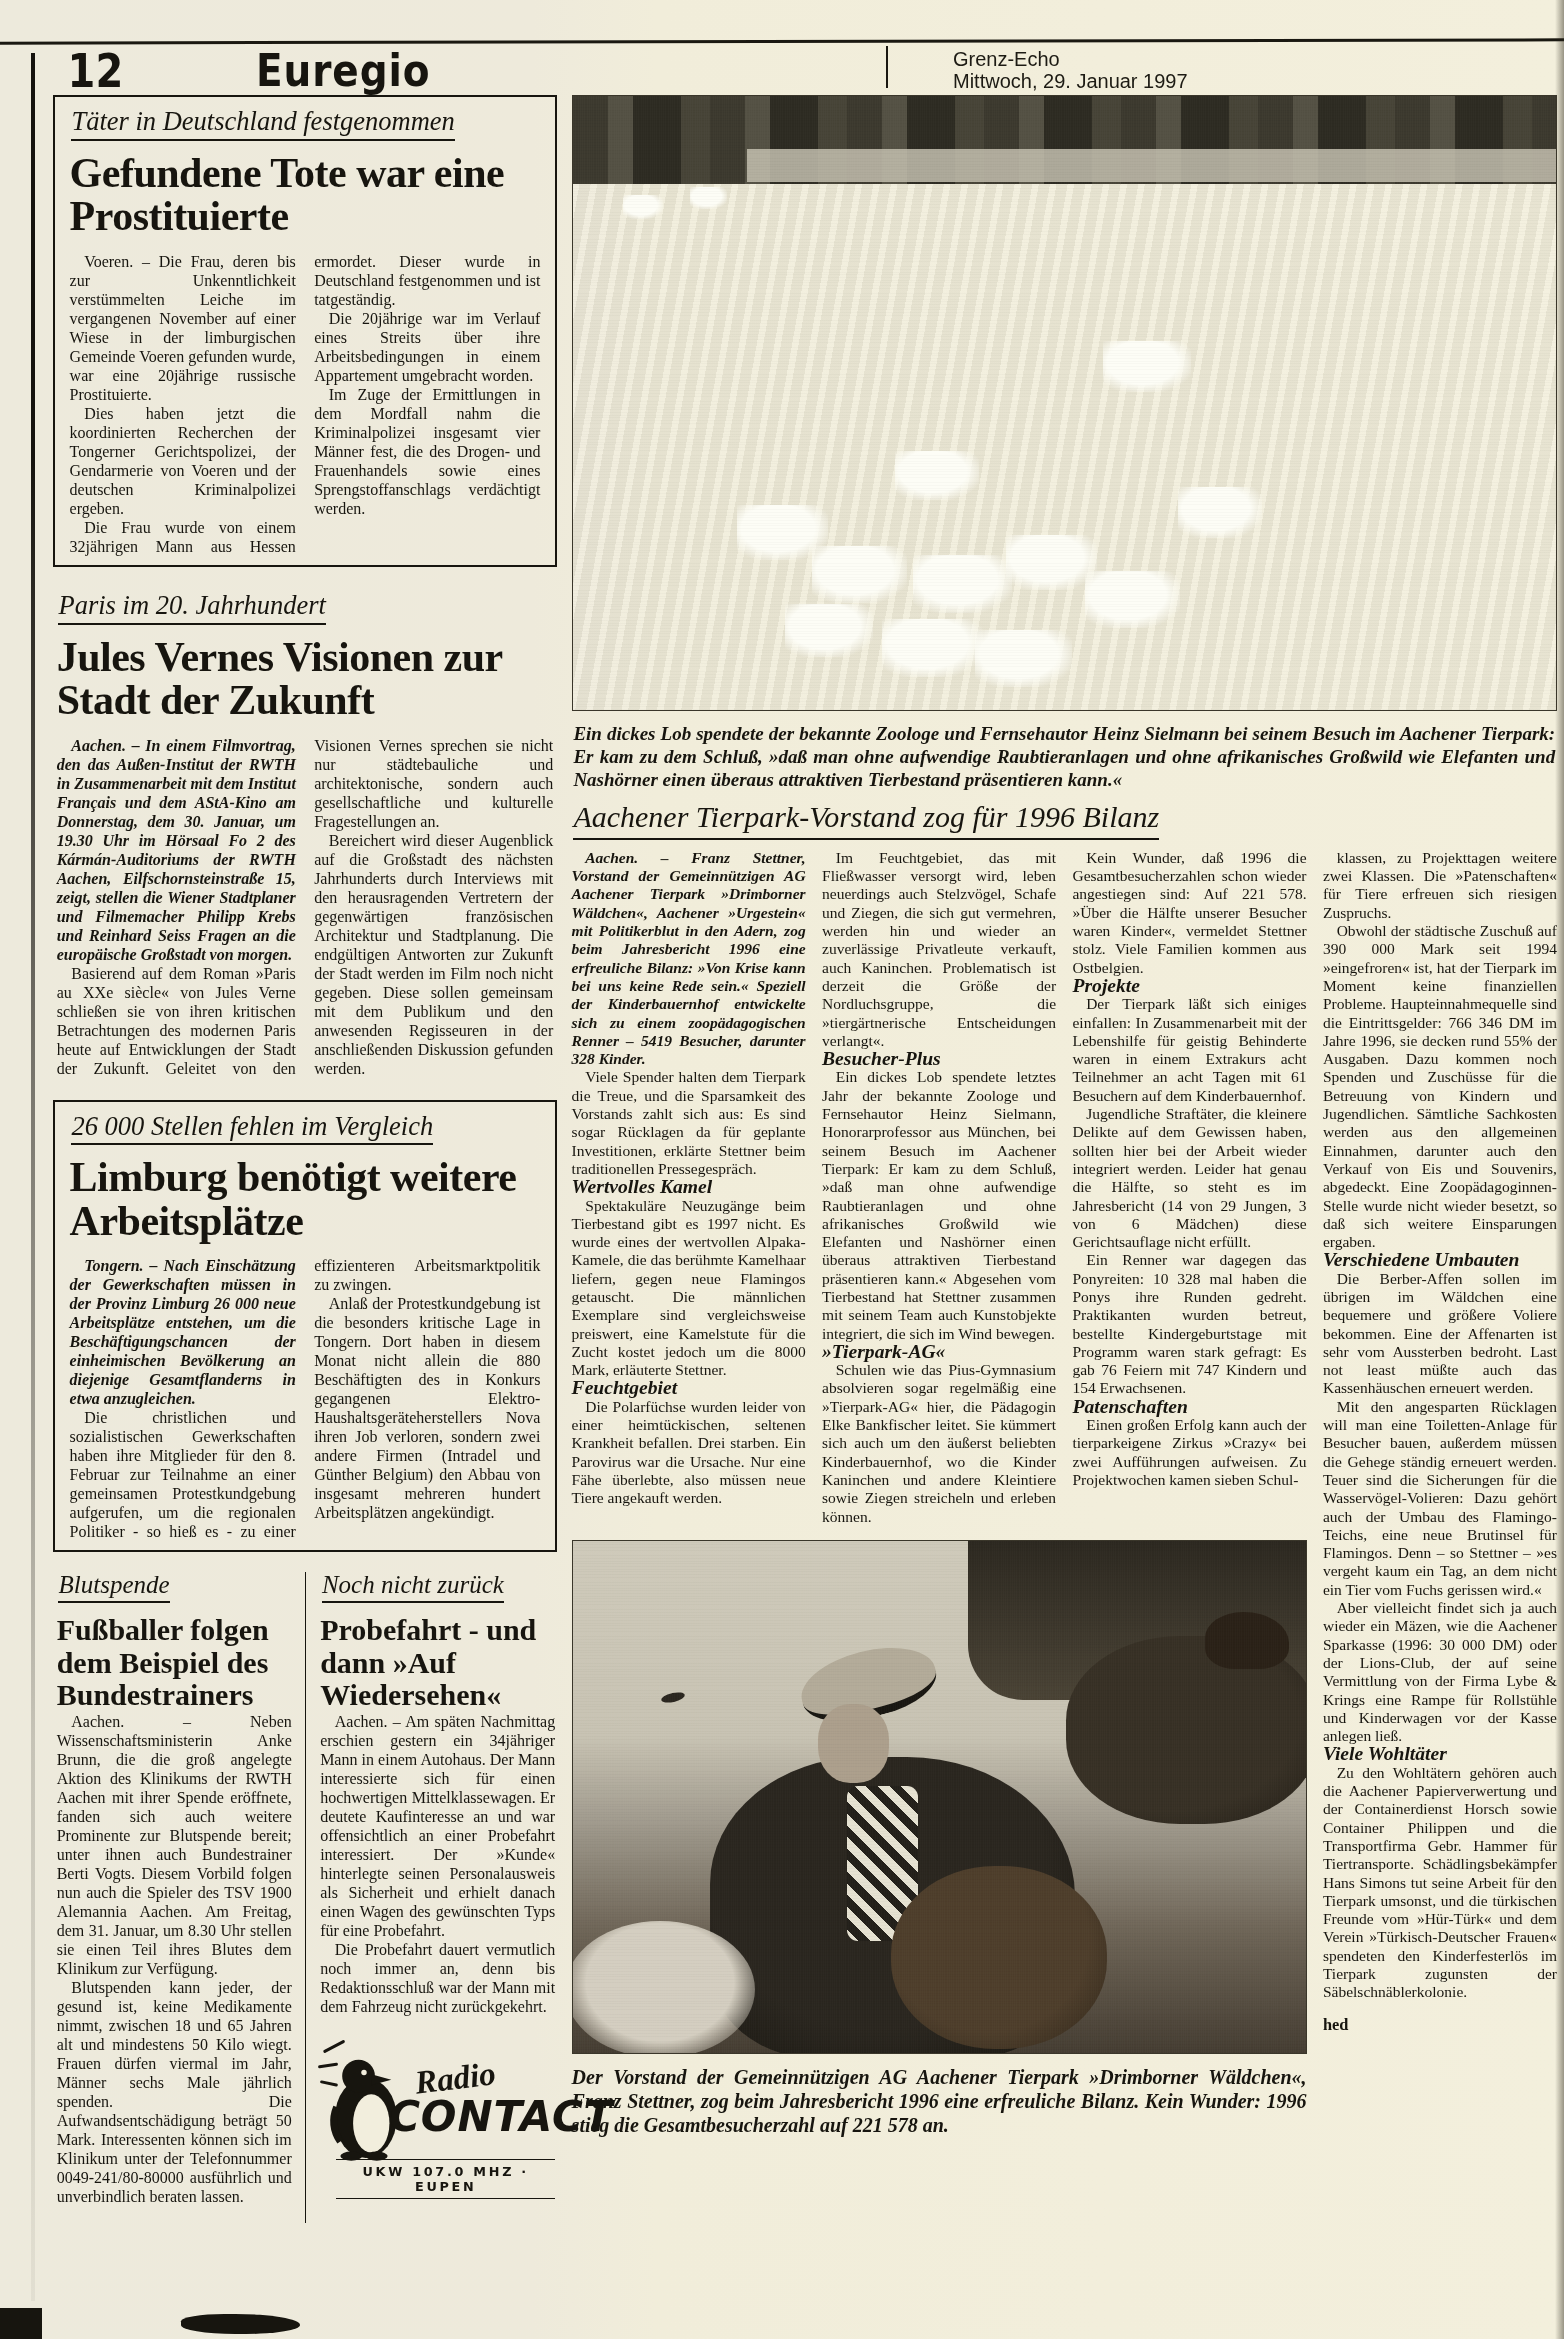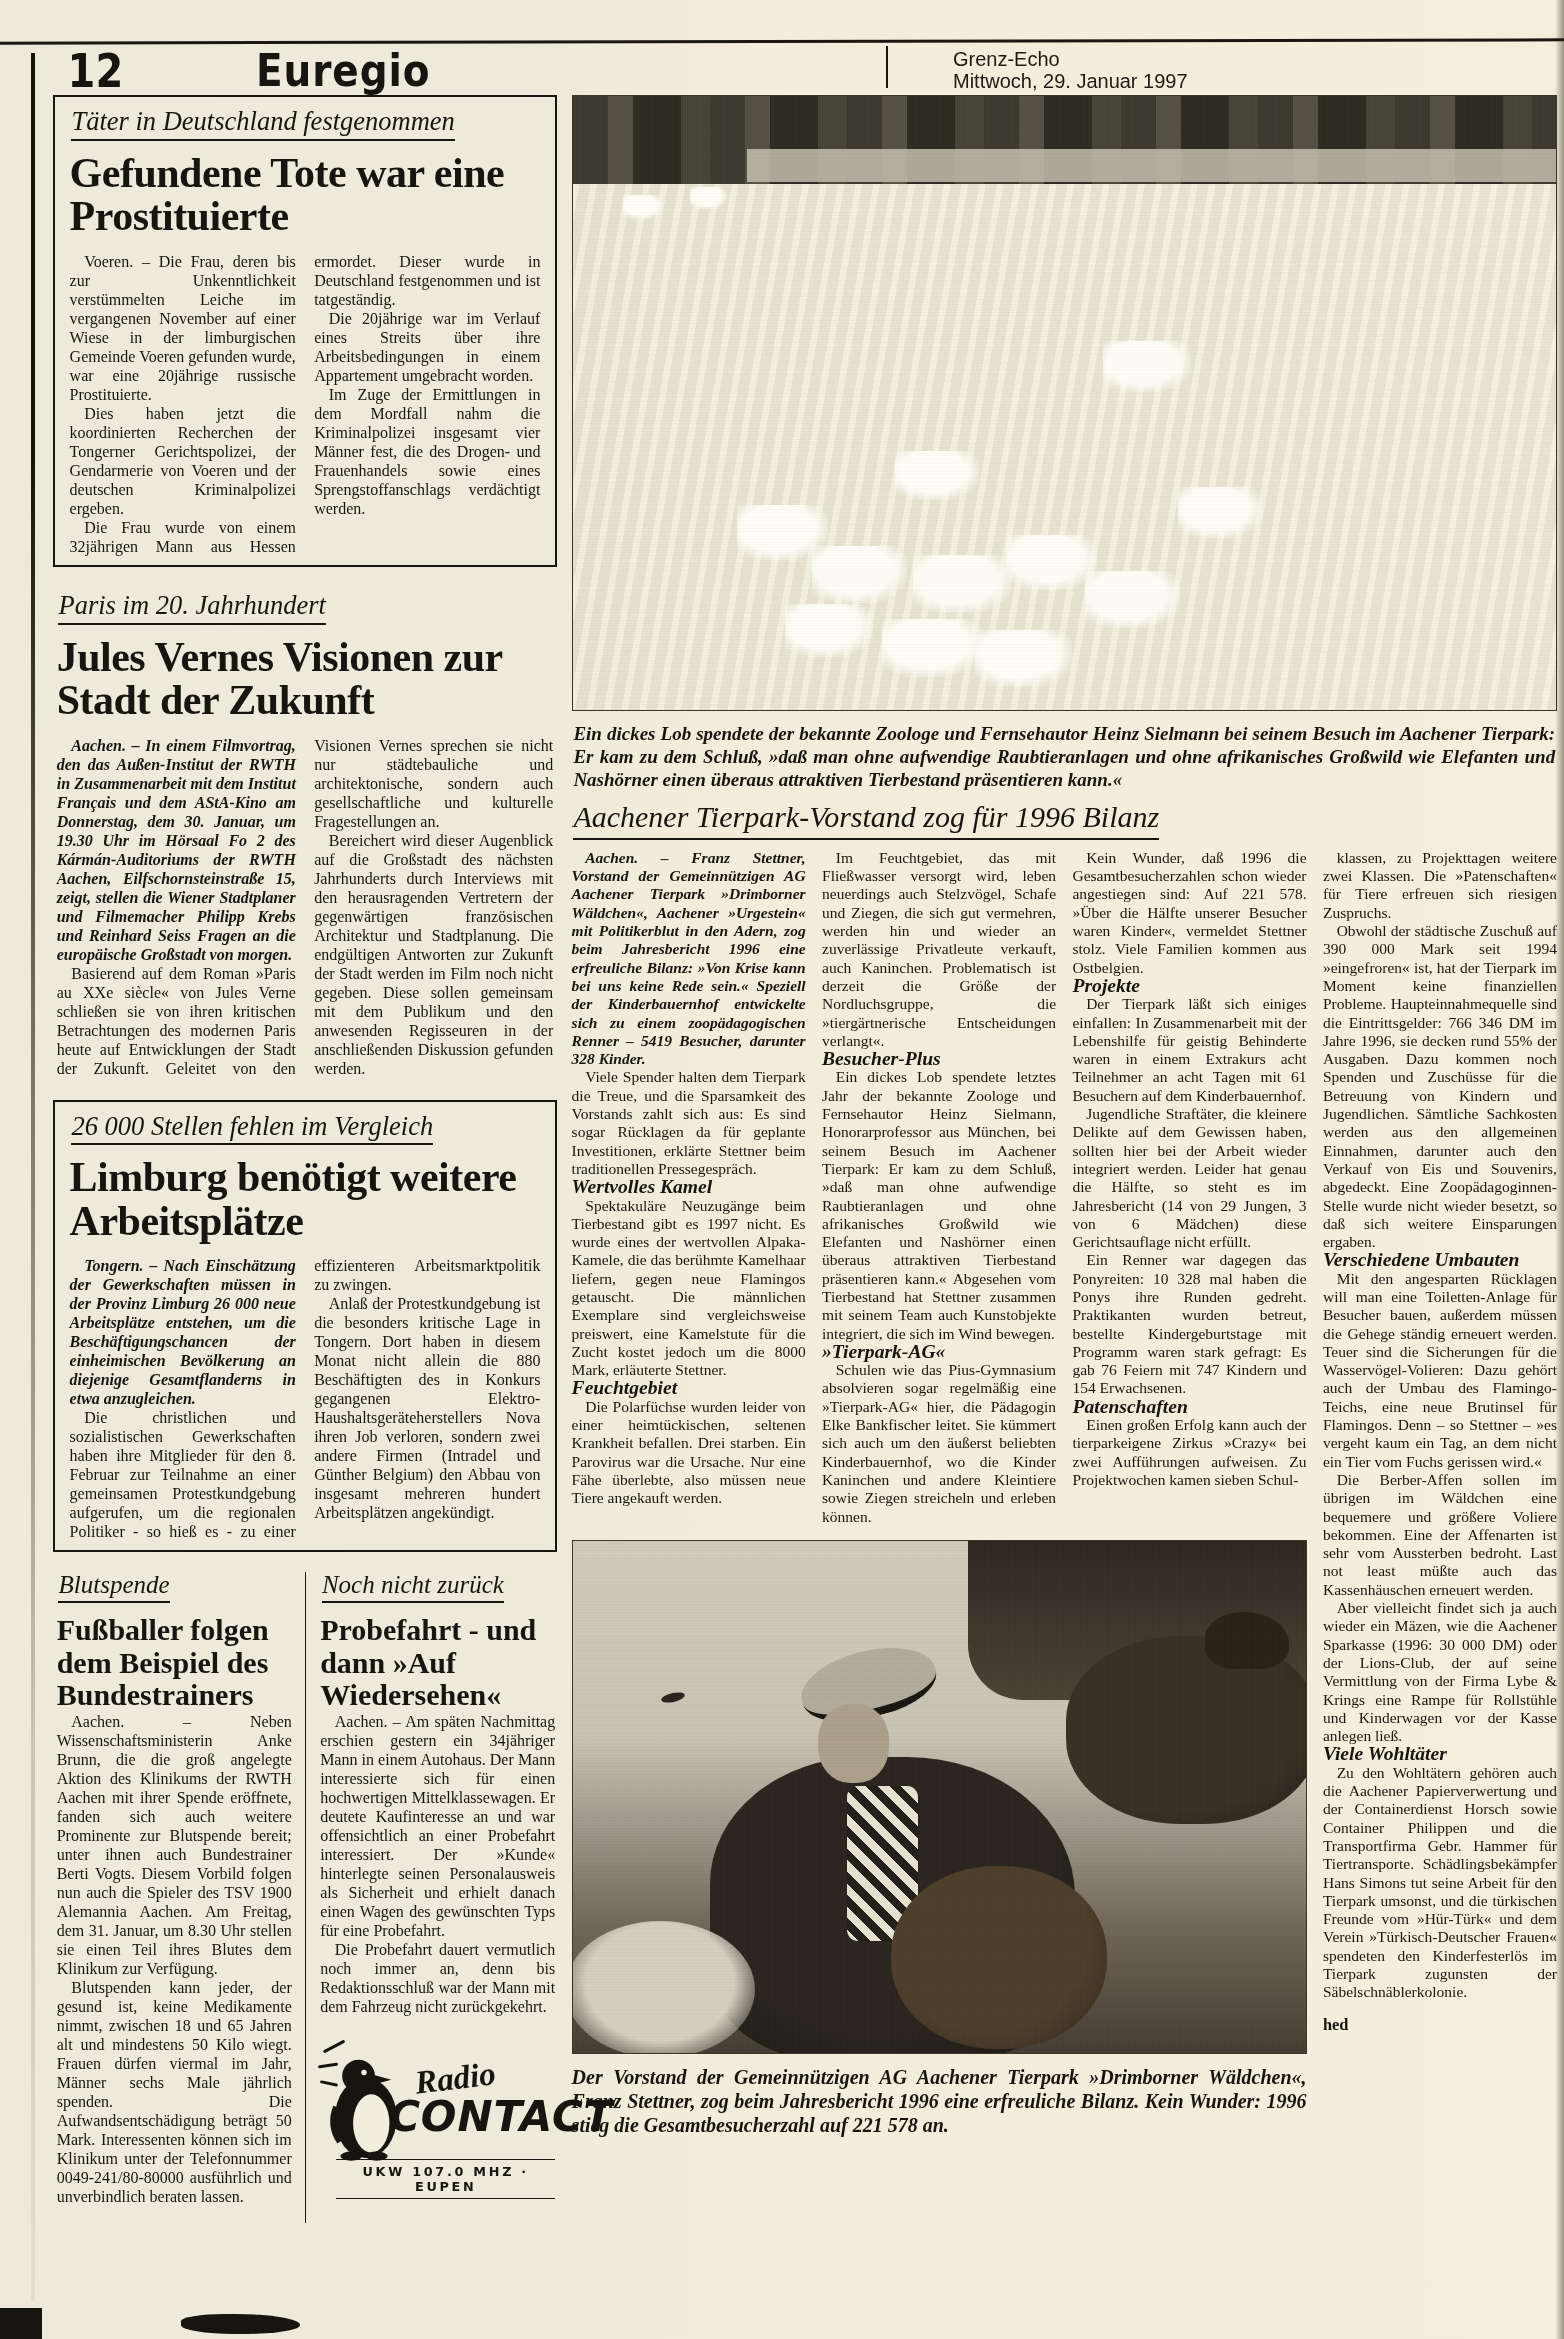--- a/index.html
+++ b/index.html
@@ -228,22 +228,22 @@
           <p>Der Tierpark läßt sich einiges einfallen: In Zusammenarbeit mit der Lebenshilfe für geistig Behinderte waren in einem Extrakurs acht Teilnehmer an acht Tagen mit 61 Besuchern auf dem Kinderbauernhof.</p>
           <p>Jugendliche Straftäter, die kleinere Delikte auf dem Gewissen haben, sollten hier bei der Arbeit wieder integriert werden. Leider hat genau die Hälfte, so steht es im Jahresbericht (14 von 29 Jungen, 3 von 6 Mädchen) diese Gerichtsauflage nicht erfüllt.</p>
           <p>Ein Renner war dagegen das Ponyreiten: 10 328 mal haben die Ponys ihre Runden gedreht. Praktikanten wurden betreut, bestellte Kindergeburtstage mit Programm waren stark gefragt: Es gab 76 Feiern mit 747 Kindern und 154 Erwachsenen.</p>
           <p class="zoo-sub">Patenschaften</p>
           <p>Einen großen Erfolg kann auch der tierparkeigene Zirkus »Crazy« bei zwei Aufführungen aufweisen. Zu Projektwochen kamen sieben Schul-</p>
         </div>
         <div class="zc zc4">
           <p>klassen, zu Projekttagen weitere zwei Klassen. Die »Patenschaften« für Tiere erfreuen sich riesigen Zuspruchs.</p>
           <p>Obwohl der städtische Zuschuß auf 390 000 Mark seit 1994 »eingefroren« ist, hat der Tierpark im Moment keine finanziellen Probleme. Haupteinnahmequelle sind die Eintrittsgelder: 766 346 DM im Jahre 1996, sie decken rund 55% der Ausgaben. Dazu kommen noch Spenden und Zuschüsse für die Betreuung von Kindern und Jugendlichen. Sämtliche Sachkosten werden aus den allgemeinen Einnahmen, darunter auch den Verkauf von Eis und Souvenirs, abgedeckt. Eine Zoopädagoginnen-Stelle wurde nicht wieder besetzt, so daß sich weitere Einsparungen ergaben.</p>
           <p class="zoo-sub">Verschiedene Umbauten</p>
+          <p>Die Berber-Affen sollen im übrigen im Wäldchen eine bequemere und größere Voliere bekommen. Eine der Affenarten ist sehr vom Aussterben bedroht. Last not least müßte auch das Kassenhäuschen erneuert werden.</p>
           <p>Mit den angesparten Rücklagen will man eine Toiletten-Anlage für Besucher bauen, außerdem müssen die Gehege ständig erneuert werden. Teuer sind die Sicherungen für die Wasservögel-Volieren: Dazu gehört auch der Umbau des Flamingo-Teichs, eine neue Brutinsel für Flamingos. Denn – so Stettner – »es vergeht kaum ein Tag, an dem nicht ein Tier vom Fuchs gerissen wird.«</p>
-          <p>Die Berber-Affen sollen im übrigen im Wäldchen eine bequemere und größere Voliere bekommen. Eine der Affenarten ist sehr vom Aussterben bedroht. Last not least müßte auch das Kassenhäuschen erneuert werden.</p>
           <p>Aber vielleicht findet sich ja auch wieder ein Mäzen, wie die Aachener Sparkasse (1996: 30 000 DM) oder der Lions-Club, der auf seine Vermittlung von der Firma Lybe &amp; Krings eine Rampe für Rollstühle und Kinderwagen vor der Kasse anlegen ließ.</p>
           <p class="zoo-sub">Viele Wohltäter</p>
           <p>Zu den Wohltätern gehören auch die Aachener Papierverwertung und der Containerdienst Horsch sowie Container Philippen und die Transportfirma Gebr. Hammer für Tiertransporte. Schädlingsbekämpfer Hans Simons tut seine Arbeit für den Tierpark umsonst, und die türkischen Freunde vom »Hür-Türk« und dem Verein »Türkisch-Deutscher Frauen« spendeten den Kinderfesterlös im Tierpark zugunsten der Säbelschnäblerkolonie.</p>
           <div class="sig">hed</div>
         </div>
 
         <div class="goatblock">
           <div class="photo photo-goat">
             <div class="pg-struct"></div>
             <div class="pg-bird"></div>

